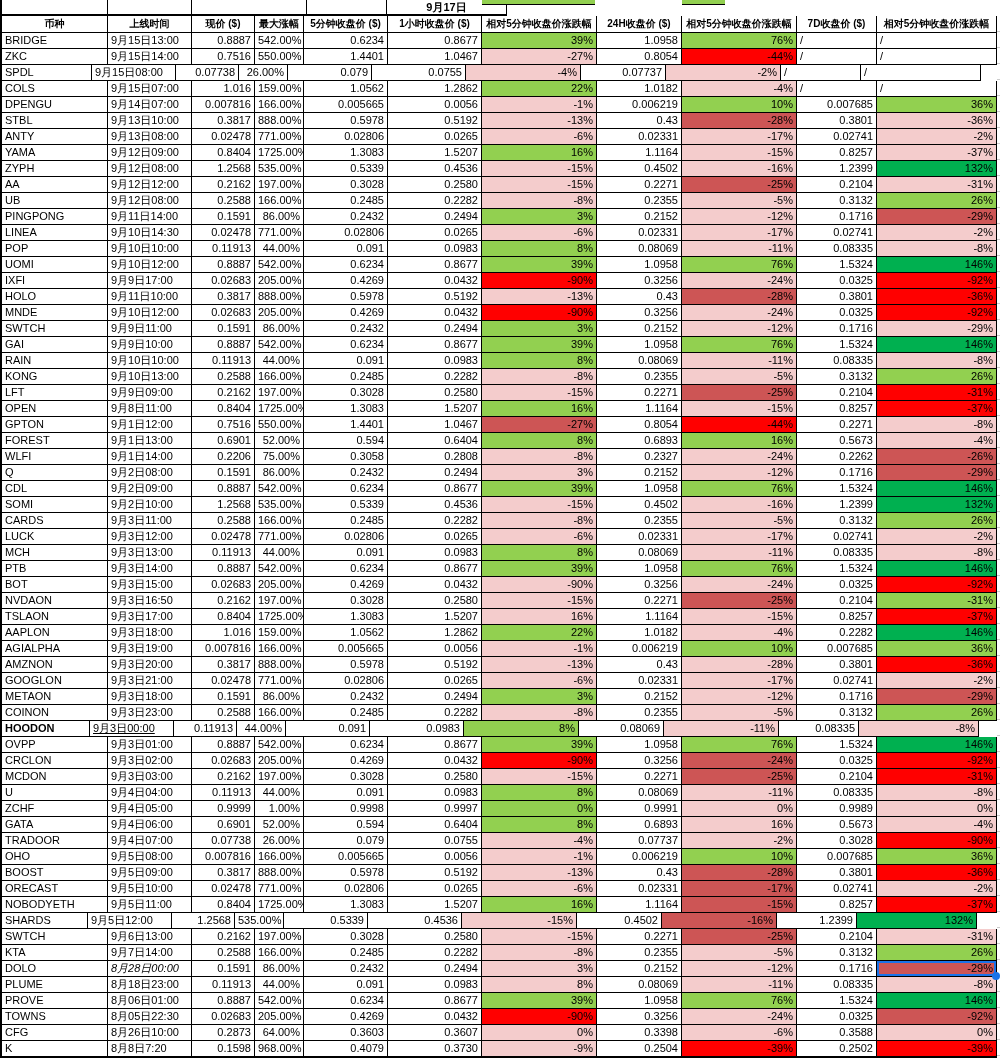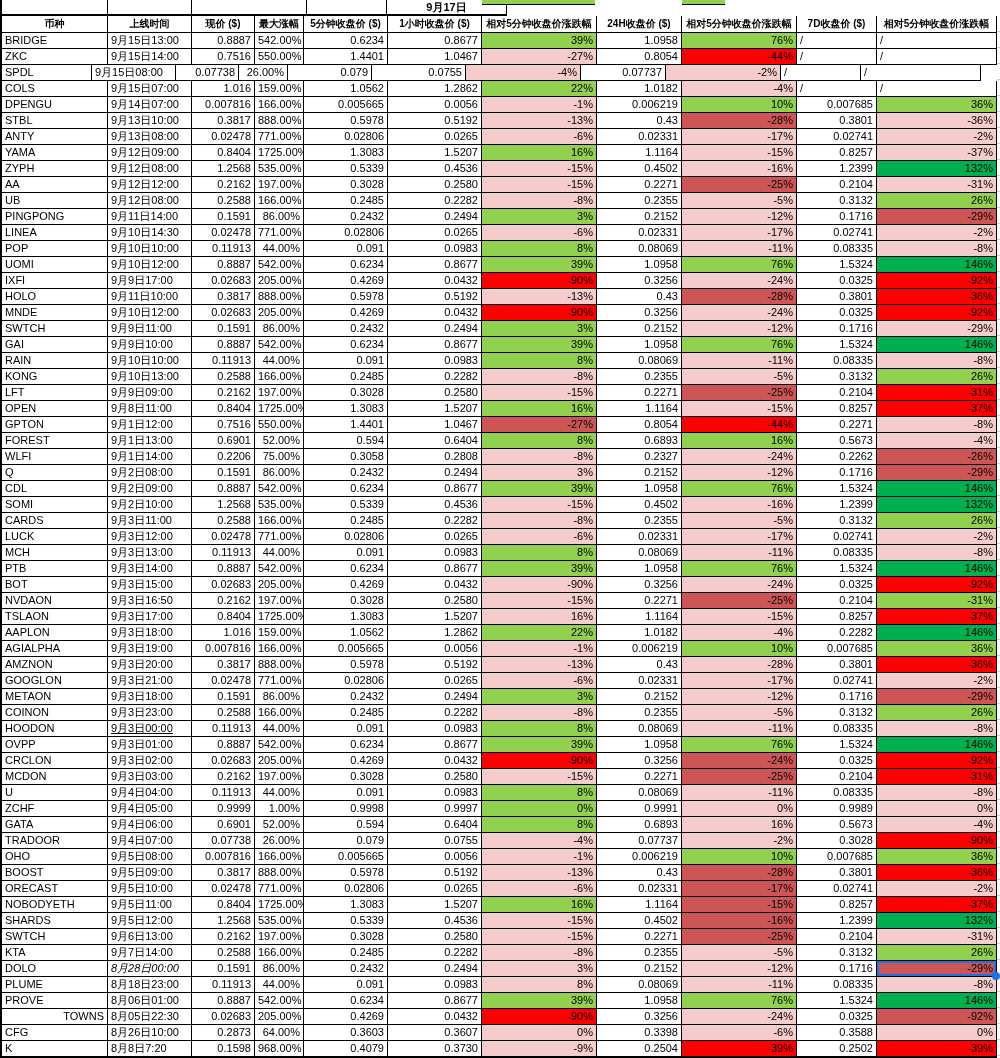--- a/index.html
+++ b/index.html
@@ -606,21 +606,21 @@
         <div class="cell ar" style="width: 49px;">166.00%</div>
         <div class="cell ar" style="width: 84px;">0.2485</div>
         <div class="cell ar" style="width: 94px;">0.2282</div>
         <div class="cell ar" style="width: 115px; background: rgb(244, 204, 204);">-8%</div>
         <div class="cell ar" style="width: 85px;">0.2355</div>
         <div class="cell ar" style="width: 115px; background: rgb(244, 204, 204);">-5%</div>
         <div class="cell ar" style="width: 80px;">0.3132</div>
         <div class="cell ar" style="width: 120px; background: rgb(146, 208, 80);">26%</div>
       </div>
       <div class="row">
-        <div class="cell al" style="width: 106px;">HOODON</div>
+        <div class="cell al" style="width: 88px; font-weight: bold;">HOODON</div>
         <div class="cell al" style="width: 84px; text-decoration: underline;">9月3日00:00</div>
         <div class="cell ar" style="width: 63px;">0.11913</div>
         <div class="cell ar" style="width: 49px;">44.00%</div>
         <div class="cell ar" style="width: 84px;">0.091</div>
         <div class="cell ar" style="width: 94px;">0.0983</div>
         <div class="cell ar" style="width: 115px; background: rgb(146, 208, 80);">8%</div>
         <div class="cell ar" style="width: 85px;">0.08069</div>
         <div class="cell ar" style="width: 115px; background: rgb(244, 204, 204);">-11%</div>
         <div class="cell ar" style="width: 80px;">0.08335</div>
         <div class="cell ar" style="width: 120px; background: rgb(244, 204, 204);">-8%</div>
@@ -762,21 +762,21 @@
         <div class="cell ar" style="width: 49px;">1725.00%</div>
         <div class="cell ar" style="width: 84px;">1.3083</div>
         <div class="cell ar" style="width: 94px;">1.5207</div>
         <div class="cell ar" style="width: 115px; background: rgb(146, 208, 80);">16%</div>
         <div class="cell ar" style="width: 85px;">1.1164</div>
         <div class="cell ar" style="width: 115px; background: rgb(205, 85, 85);">-15%</div>
         <div class="cell ar" style="width: 80px;">0.8257</div>
         <div class="cell ar" style="width: 120px; background: rgb(255, 0, 0);">-37%</div>
       </div>
       <div class="row">
-        <div class="cell al" style="width: 106px;">SHARDS</div>
+        <div class="cell al" style="width: 86px;">SHARDS</div>
         <div class="cell al" style="width: 84px;">9月5日12:00</div>
         <div class="cell ar" style="width: 63px;">1.2568</div>
         <div class="cell ar" style="width: 49px;">535.00%</div>
         <div class="cell ar" style="width: 84px;">0.5339</div>
         <div class="cell ar" style="width: 94px;">0.4536</div>
         <div class="cell ar" style="width: 115px; background: rgb(244, 204, 204);">-15%</div>
         <div class="cell ar" style="width: 85px;">0.4502</div>
         <div class="cell ar" style="width: 115px; background: rgb(205, 85, 85);">-16%</div>
         <div class="cell ar" style="width: 80px;">1.2399</div>
         <div class="cell ar" style="width: 120px; background: rgb(0, 176, 80);">132%</div>
@@ -840,21 +840,21 @@
         <div class="cell ar" style="width: 49px;">542.00%</div>
         <div class="cell ar" style="width: 84px;">0.6234</div>
         <div class="cell ar" style="width: 94px;">0.8677</div>
         <div class="cell ar" style="width: 115px; background: rgb(146, 208, 80);">39%</div>
         <div class="cell ar" style="width: 85px;">1.0958</div>
         <div class="cell ar" style="width: 115px; background: rgb(146, 208, 80);">76%</div>
         <div class="cell ar" style="width: 80px;">1.5324</div>
         <div class="cell ar" style="width: 120px; background: rgb(0, 176, 80);">146%</div>
       </div>
       <div class="row">
-        <div class="cell al" style="width: 106px; text-align: right;">TOWNS</div>
+        <div class="cell al" style="width: 106px;">TOWNS</div>
         <div class="cell al" style="width: 84px;">8月05日22:30</div>
         <div class="cell ar" style="width: 63px;">0.02683</div>
         <div class="cell ar" style="width: 49px;">205.00%</div>
         <div class="cell ar" style="width: 84px;">0.4269</div>
         <div class="cell ar" style="width: 94px;">0.0432</div>
         <div class="cell ar" style="width: 115px; background: rgb(255, 0, 0);">-90%</div>
         <div class="cell ar" style="width: 85px;">0.3256</div>
         <div class="cell ar" style="width: 115px; background: rgb(244, 204, 204);">-24%</div>
         <div class="cell ar" style="width: 80px;">0.0325</div>
         <div class="cell ar" style="width: 120px; background: rgb(205, 85, 85);">-92%</div>

